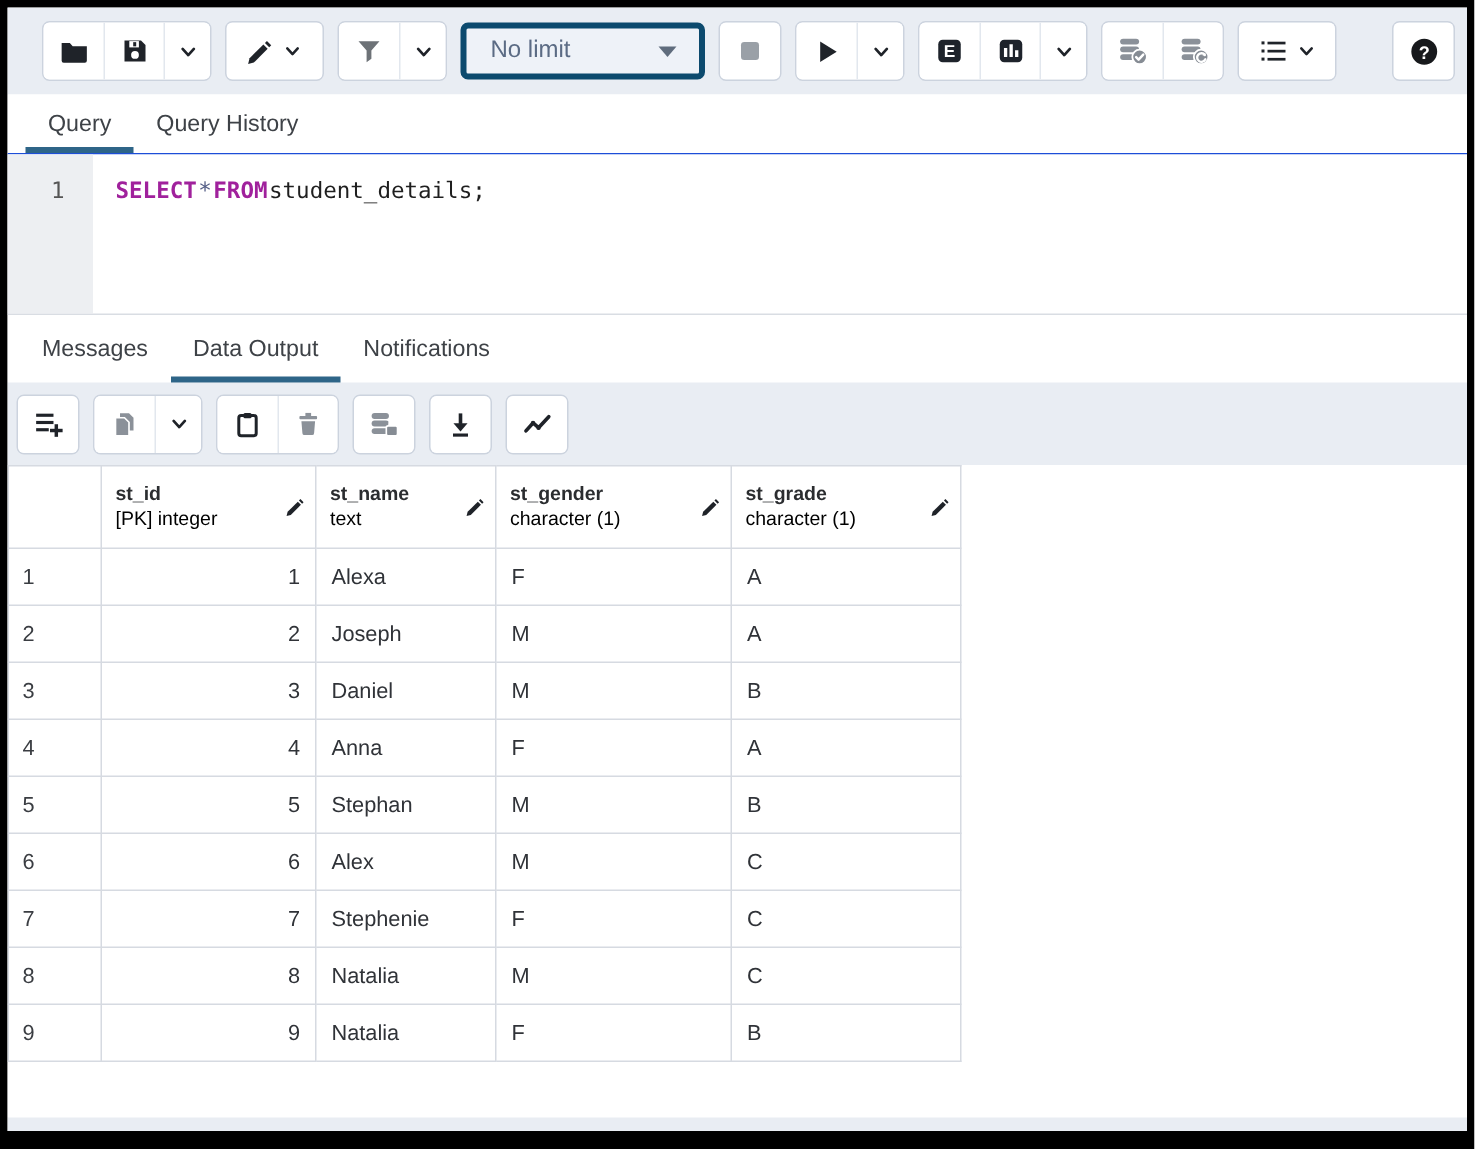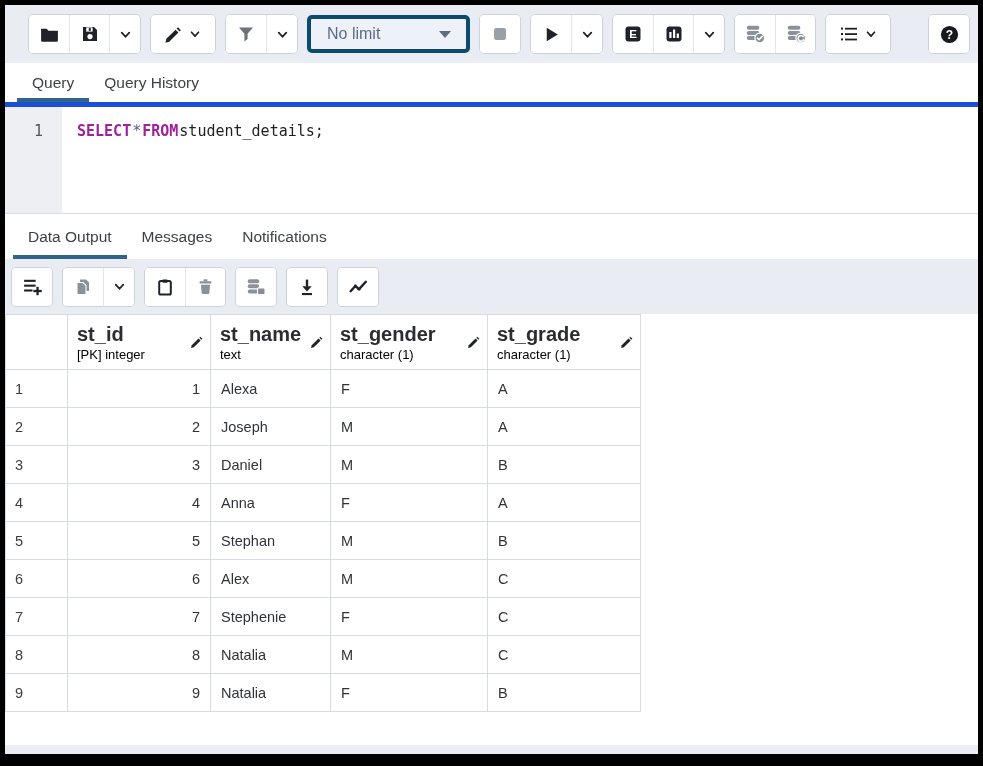--- a/index.html
+++ b/index.html
@@ -25,21 +25,21 @@
   .limit-select{height:38px;width:163px;box-sizing:border-box;background:#eef2f8;
                 border:4px solid #0c4a6e;border-radius:5px;display:flex;align-items:center;
                 justify-content:space-between;padding:0 15px 0 16px;color:#5b6b84;
                 font-size:16px;cursor:pointer;flex:none;}
   .caret{width:0;height:0;border-left:6px solid transparent;border-right:6px solid transparent;
          border-top:7px solid #5f6c7d;}
   .push-right{margin-left:auto;}
 
   
   .tabs{display:flex;background:#fff;flex:none;align-items:stretch;}
-  .tabs1{height:39px;padding-left:12px;border-bottom:5px solid #1d4ed8;}
+  .tabs1{height:39px;padding-left:12px;border-bottom:1px solid #1d4ed8;}
   .tabs2{height:45px;padding-left:8px;border-top:1px solid #d9dde3;}
   .tab{position:relative;display:flex;align-items:center;padding:0 15px;
        font-size:15.5px;color:#3e4247;cursor:pointer;white-space:nowrap;}
   .tab.active::after{content:'';position:absolute;left:0;right:0;bottom:0;height:4px;
                      background:#2e6588;}
 
   
   .editor{height:106px;display:flex;flex:none;background:#fff;
           font-family:"DejaVu Sans Mono",monospace;font-size:15px;}
   .gutter{width:57px;box-sizing:border-box;background:#edeff2;color:#555;
@@ -49,21 +49,21 @@
   .op{color:#555f87;}
 
   
   .grid-area{flex:1;background:#fff;overflow:hidden;}
   table{border-collapse:collapse;table-layout:fixed;font-size:14.5px;color:#303338;}
   th,td{border:1px solid #d6dae1;box-sizing:border-box;overflow:hidden;}
   thead th{height:55px;background:#fff;text-align:left;padding:4px 6px 4px 9px;
            vertical-align:middle;font-weight:normal;}
   .col-head{display:flex;align-items:center;justify-content:space-between;gap:4px;}
   .col-texts{display:flex;flex-direction:column;line-height:1.3;}
-  .col-name{font-weight:bold;color:#2b2d30;font-size:20px;}
+  .col-name{font-weight:bold;color:#2b2d30;font-size:13px;}
   .col-type{color:#000000;font-size:13px;}
   tbody td{height:38px;padding:0 10px;}
   td.cell-num{text-align:right;}
   td.rownum{padding:0 0 0 9px;color:#3a3d42;}
   .bottom-strip{height:9px;background:#e9edf3;flex:none;}
 </style>
 </head>
 <body>
 
 <div class="frame">
@@ -228,25 +228,25 @@
     </div>
     <div class="code">
       <span class="kw">SELECT</span>
       <span class="op">*</span>
       <span class="kw">FROM</span>
       <span>student_details;</span>
     </div>
   </div>
 
   <div class="tabs tabs2">
+    <div class="tab">
+      <span>Messages</span>
+    </div>
     <div class="tab active">
       <span>Data Output</span>
-    </div>
-    <div class="tab">
-      <span>Messages</span>
     </div>
     <div class="tab">
       <span>Notifications</span>
     </div>
   </div>
 
   <div class="toolbar toolbar-grid">
     <div class="btn-group">
       <button class="tb-btn">
         <svg class="ic ic-dark" width="21" height="21" viewBox="0 0 20 20">

